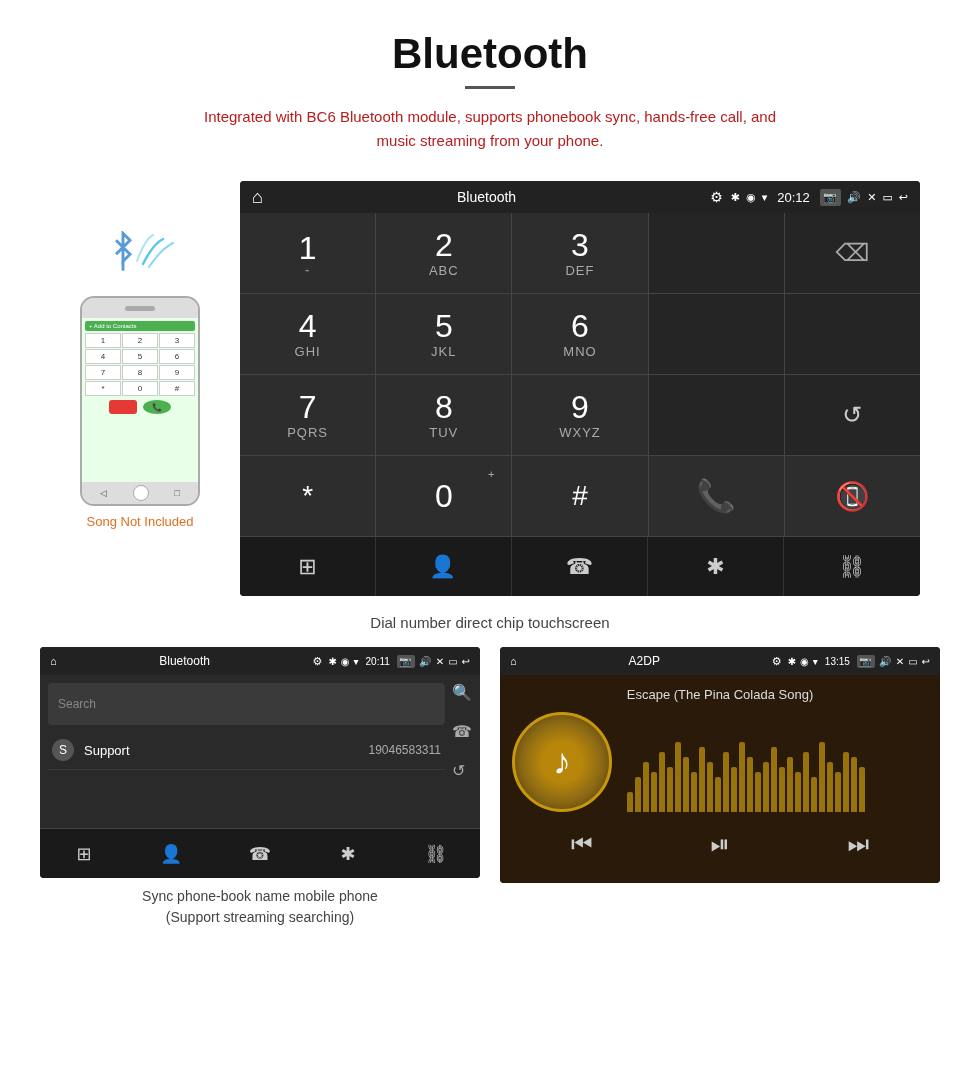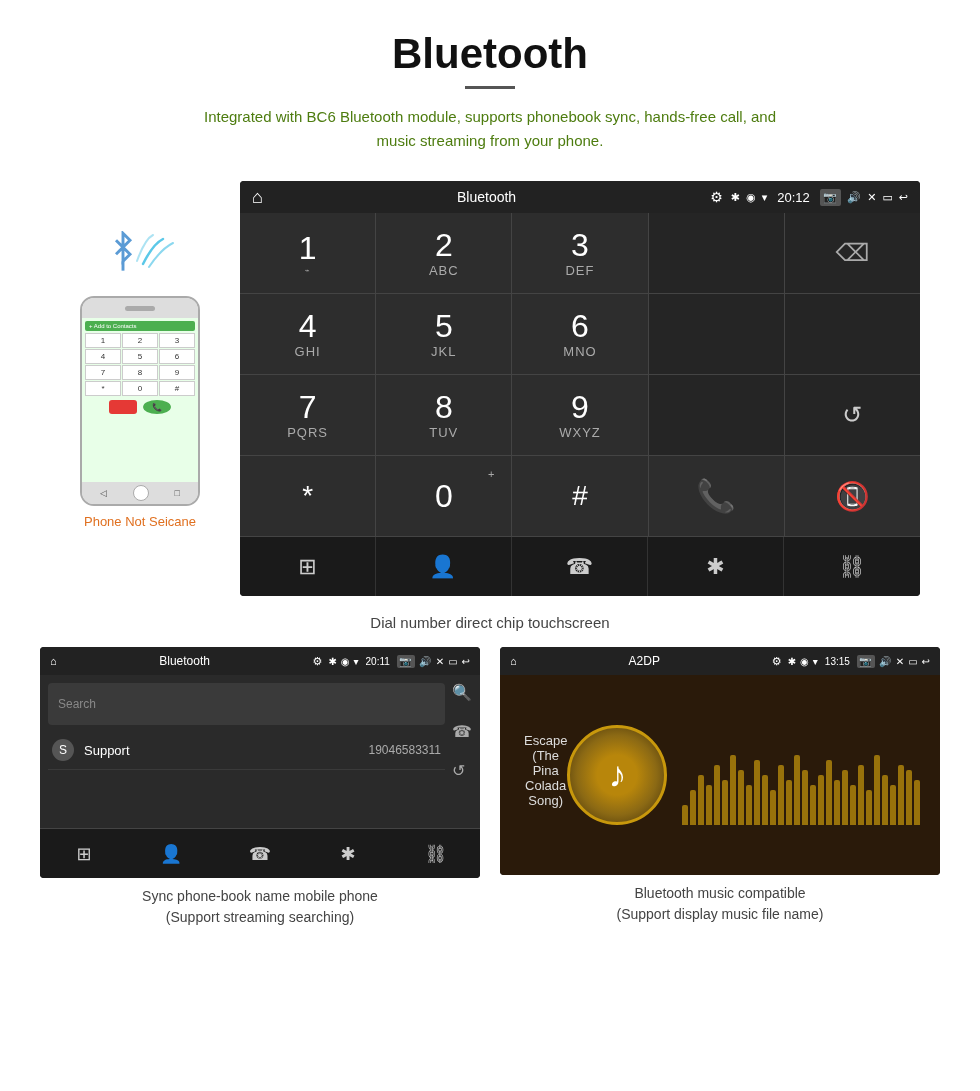--- a/index.html
+++ b/index.html
@@ -22,21 +22,21 @@
       color: #111;
     }
     .title-divider {
       width: 50px;
       height: 3px;
       background: #555;
       margin: 8px auto 16px;
     }
     .subtitle {
       font-size: 15px;
-      color: #4d7c0f;
+      color: #b91c1c;
       line-height: 1.6;
       max-width: 600px;
       margin: 0 auto 8px;
     }
     .chip-info {
       font-size: 14px;
       color: #e07020;
       margin-bottom: 10px;
     }
 
@@ -325,23 +325,23 @@
       color: #ccc;
       font-size: 18px;
       cursor: pointer;
     }
 
     
     .music-area {
       background: #2a1a0a;
       min-height: 200px;
       display: flex;
-      flex-direction: row;
-      align-items: center;
-      padding: 24px;
+      flex-direction: column;
+      align-items: center;
+      padding: 12px;
       position: relative;
     }
     .music-title {
       color: #ddd;
       font-size: 13px;
       margin-bottom: 10px;
       text-align: center;
     }
     .music-content {
       display: flex;
@@ -462,21 +462,21 @@
           <div style="width:28px;height:14px;background:#e53935;border-radius:3px;"></div>
           <div style="width:28px;height:14px;background:#4caf50;border-radius:50% 50% 50% 50%;clip-path:ellipse(14px 10px);font-size:8px;color:white;display:flex;align-items:center;justify-content:center;">📞</div>
         </div>
       </div>
       <div class="phone-bottom-bar">
         <div style="font-size:9px;color:#555;">◁</div>
         <div class="phone-home-btn"></div>
         <div style="font-size:9px;color:#555;">□</div>
       </div>
     </div>
-    <div class="phone-not-included">Phone Not Seicane</div>
+    <div class="phone-not-included">Song Not Included</div>
   </div>
 
   <div class="device-screen-main">
 
     <div class="device-status-bar">
       <span style="font-size:18px;cursor:pointer;">⌂</span>
       <span class="status-title">Bluetooth</span>
       <span style="font-size:14px;">⚙</span>
       <div class="status-icons">
         <span>✱</span>
@@ -689,19 +689,15 @@
               <div class="music-bar" style="height: 45px;"></div>
             </div>
         </div>
         <div class="music-controls">
           <span class="music-ctrl-btn">⏮</span>
           <span class="music-ctrl-btn">⏯</span>
           <span class="music-ctrl-btn">⏭</span>
         </div>
       </div>
     </div>
-    <div class="bottom-caption">
-      <span>Bluetooth music compatible</span><br>
-      <span>(Support display music file name)</span>
-    </div>
   </div>
 
 </div>
 
 </body></html>

